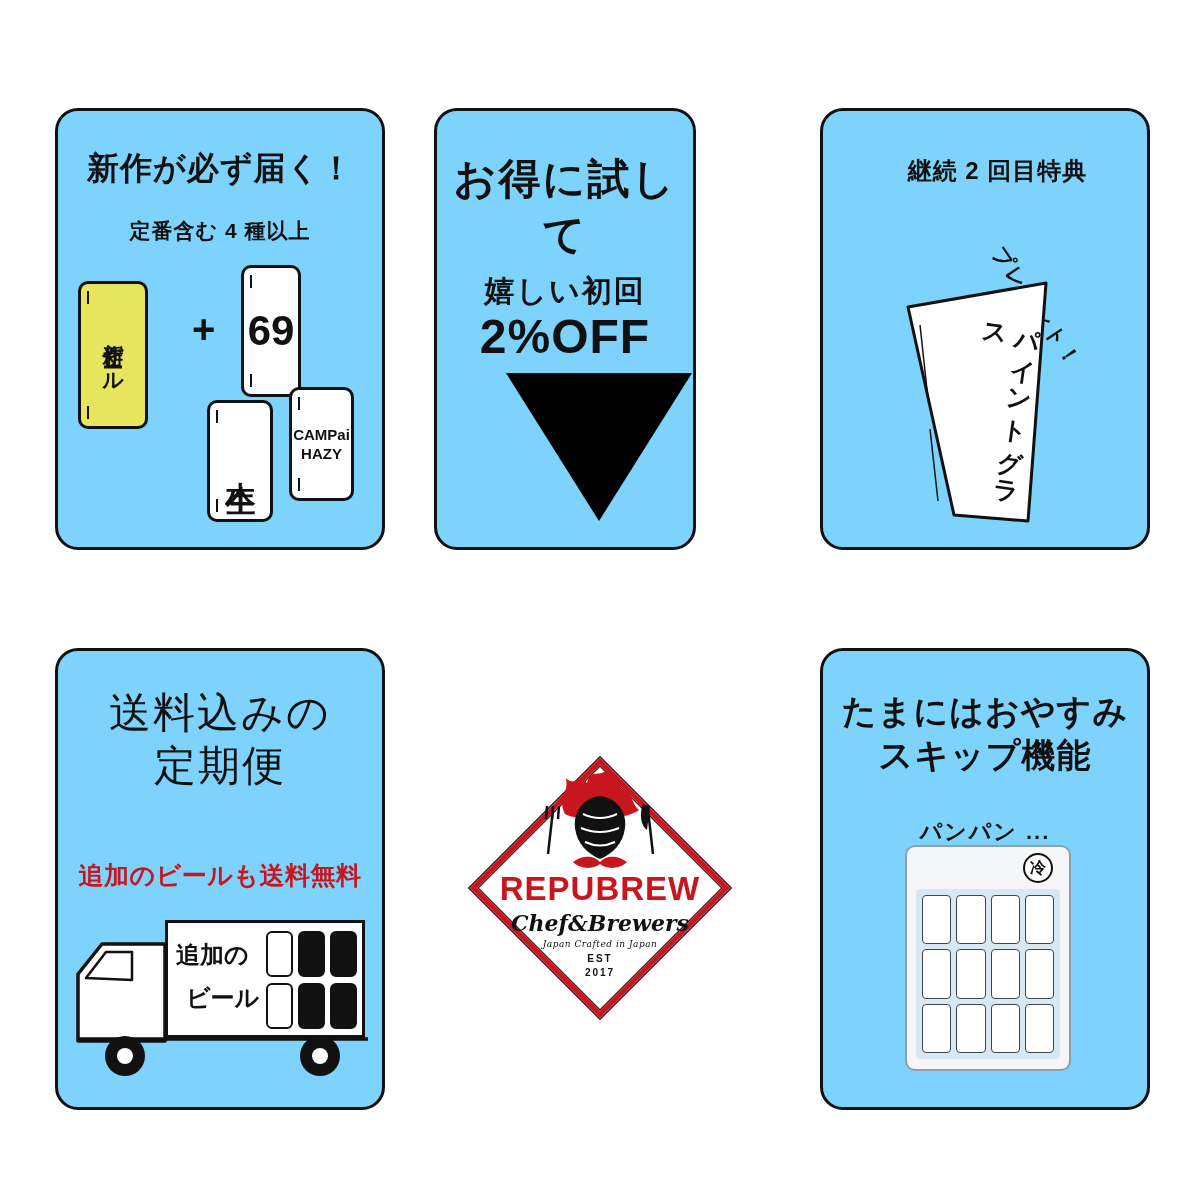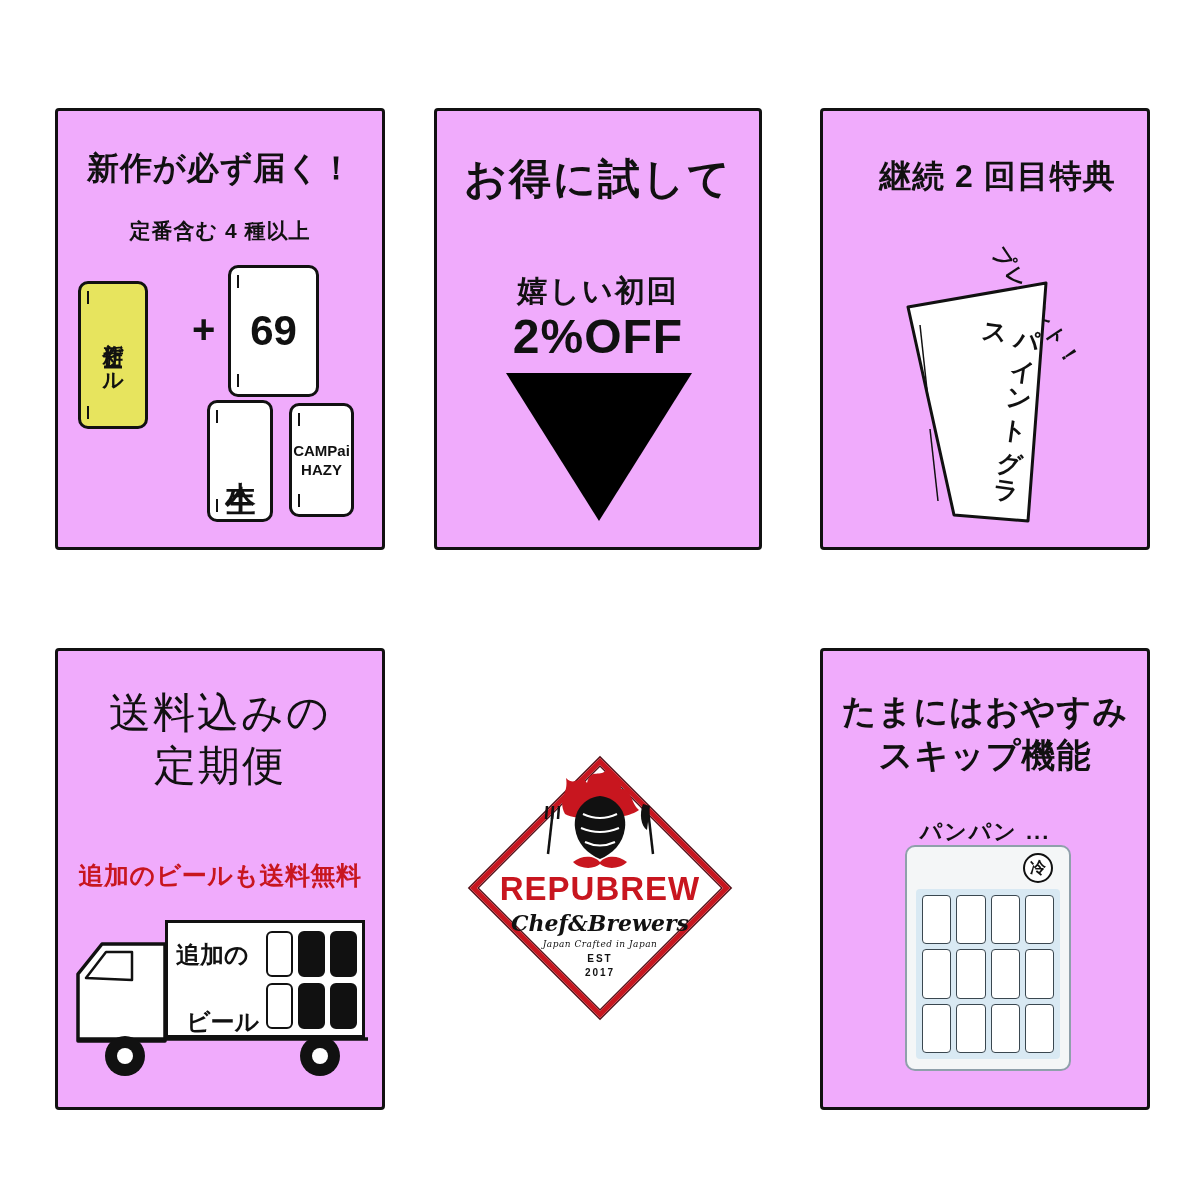--- a/index.html
+++ b/index.html
@@ -5,25 +5,25 @@
   * { margin:0; padding:0; box-sizing:border-box; }
   html,body { background:#fff; }
   body {
     width:1200px; height:1200px;
     font-family:"Liberation Sans","DejaVu Sans",sans-serif;
     color:#111;
   }
   .canvas { position:relative; width:1200px; height:1200px; background:#fff; overflow:hidden; }
 
   .panel {
-    position:absolute; background:#f0abfc;
-    border:3.5px solid #111; border-radius:4px;
+    position:absolute; background:#7dd3fc;
+    border:3.5px solid #111; border-radius:23px;
   }
   .p1 { left:55px;  top:108px; width:330px; height:442px; }
-  .p2 { left:434px; top:108px; width:328px; height:442px; }
+  .p2 { left:434px; top:108px; width:262px; height:442px; }
   .p3 { left:820px; top:108px; width:330px; height:442px; }
   .p4 { left:55px;  top:648px; width:330px; height:462px; }
   .p6 { left:820px; top:648px; width:330px; height:462px; }
 
   .ctr { left:0; right:0; text-align:center; position:absolute; }
 
   
   .p1-title { top:36px; font-size:32px; font-weight:900; letter-spacing:1px; }
   .p1-sub   { top:98px; font-size:21px; font-weight:700; letter-spacing:1px;margin-top:8px; }
   .can {
@@ -34,39 +34,39 @@
   .can::before {
     content:""; position:absolute; left:6px; top:7px; width:2px; height:13px; background:#111;
   }
   .can::after {
     content:""; position:absolute; left:6px; bottom:7px; width:2px; height:13px; background:#111;
   }
   .vtext { writing-mode:vertical-rl; text-orientation:upright; }
   .can-yellow { left:20px; top:170px; width:70px; height:148px; background:var(--can-yellow,#e7e45e); }
   .can-yellow .vtext { font-size:21px; font-weight:800; letter-spacing:2px; }
   .plus { position:absolute; left:134px; top:196px; font-size:40px; font-weight:800; }
-  .can-69 { left:170px; top:154px; width:91px; height:132px; }
+  .can-69 { left:183px; top:154px; width:60px; height:132px; }
   .can-69 span { font-size:42px; font-weight:800; }
   .can-honnama { left:149px; top:289px; width:66px; height:122px; }
   .can-honnama .vtext { font-size:30px; font-weight:800; letter-spacing:4px; }
-  .can-campai { left:231px; top:292px; width:65px; height:114px; flex-direction:column; }
+  .can-campai { left:231px; top:276px; width:65px; height:114px; flex-direction:column; }
   .can-campai span { font-size:15px; font-weight:600; line-height:1.3; }
 
   
   .p2-title { top:40px; font-size:42px; font-weight:900; letter-spacing:2px; }
   .p2-line1 { top:160px; font-size:30px; font-weight:800; letter-spacing:2px; }
   .p2-line2 { top:198px; font-size:48px; font-weight:600; letter-spacing:1px; }
   .triangle-down {
     position:absolute; left:69px; top:262px; width:0; height:0;
     border-left:93px solid transparent; border-right:93px solid transparent;
     border-top:148px solid #000;
   }
 
   
-  .p3-title { top:44px; font-size:32px; font-weight:900; letter-spacing:1px;padding-left:25px; }
+  .p3-title { top:44px; font-size:24px; font-weight:900; letter-spacing:1px;padding-left:25px; }
   .p3-present {
     position:absolute; left:186px; top:130px;
     font-size:21px; font-weight:700; letter-spacing:2px;
     transform:rotate(56deg); transform-origin:left top; white-space:nowrap;
   }
   .glass-wrap { position:absolute; left:55px; top:158px; width:235px; height:285px; }
   .glass-wrap svg { position:absolute; left:0; top:0; }
   .glass-label {
     position:absolute; left:90px; top:40px; height:210px;
     font-size:25px; font-weight:800; letter-spacing:2px;
@@ -79,21 +79,21 @@
   .p4-title span { display:block; }
   .p4-red { top:208px; font-size:25px; font-weight:800; color:var(--accent-red,#c8161f); letter-spacing:0.5px; }
   .truck { position:absolute; left:12px; top:245px; width:306px; height:200px; }
   .truck svg { position:absolute; left:0; top:0; }
   .cargo {
     position:absolute; left:95px; top:24px; width:200px; height:118px;
     border:3px solid #111; background:#fff;
   }
   .cargo-text { position:absolute; left:8px; top:10px; font-size:24px; font-weight:800; line-height:1.8; }
   .cargo-text span { display:block; }
-  .cargo-text span:nth-child(2) { padding-left:10px;margin-top:24px; }
+  .cargo-text span:nth-child(2) { padding-left:10px; }
   .cargo-cans {
     position:absolute; right:5px; top:8px;
     display:grid; grid-template-columns:repeat(3,27px); grid-auto-rows:46px; gap:6px 5px;
   }
   .t-can { border:2px solid #111; border-radius:6px; background:#fff; }
   .t-can.black { background:#111; }
 
   
   .p6-title { top:38px; font-size:34px; font-weight:900; line-height:1.3; letter-spacing:1px; }
   .p6-title span { display:block; }

